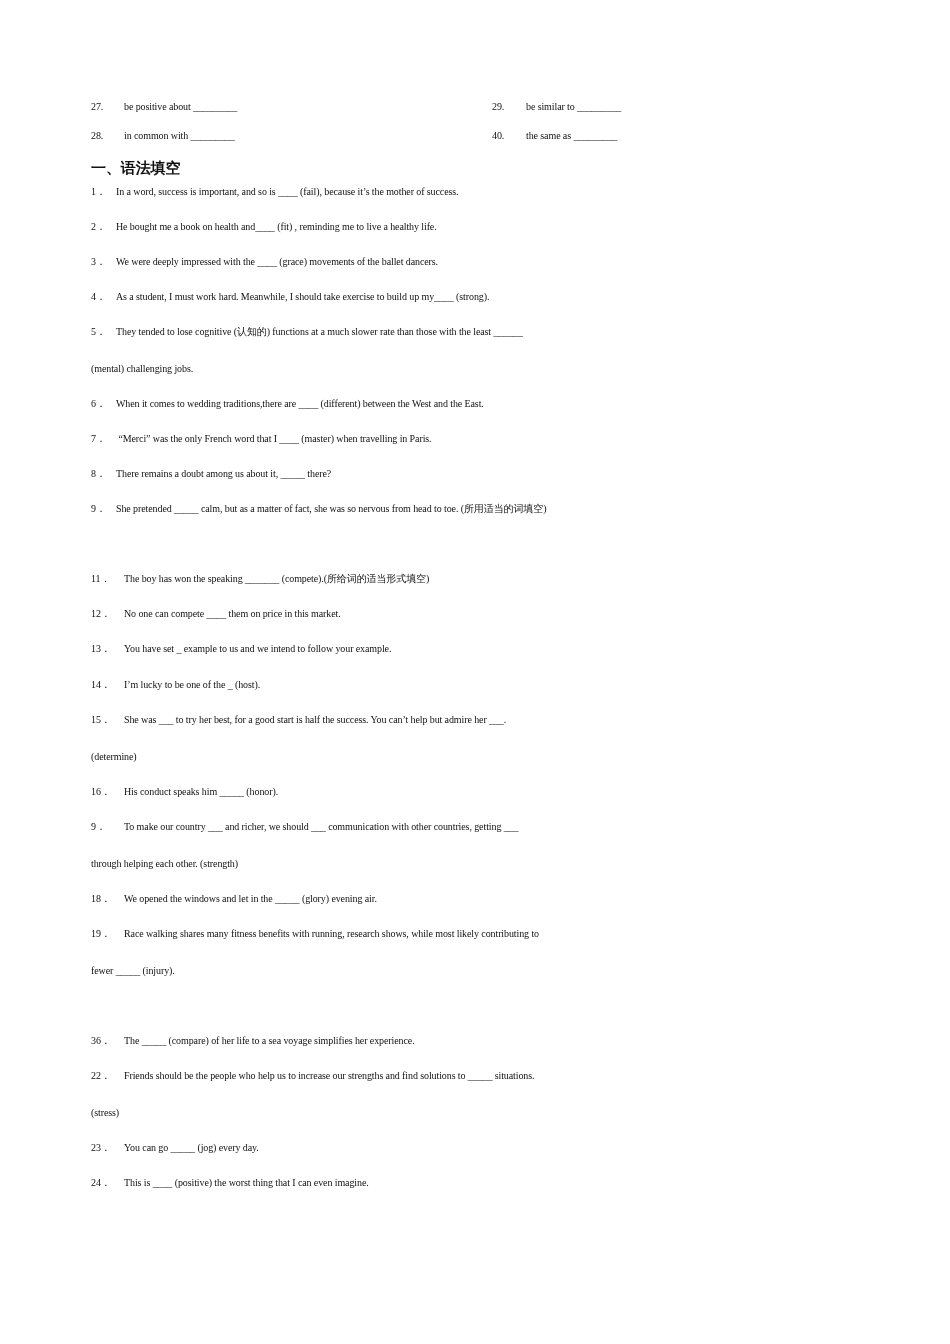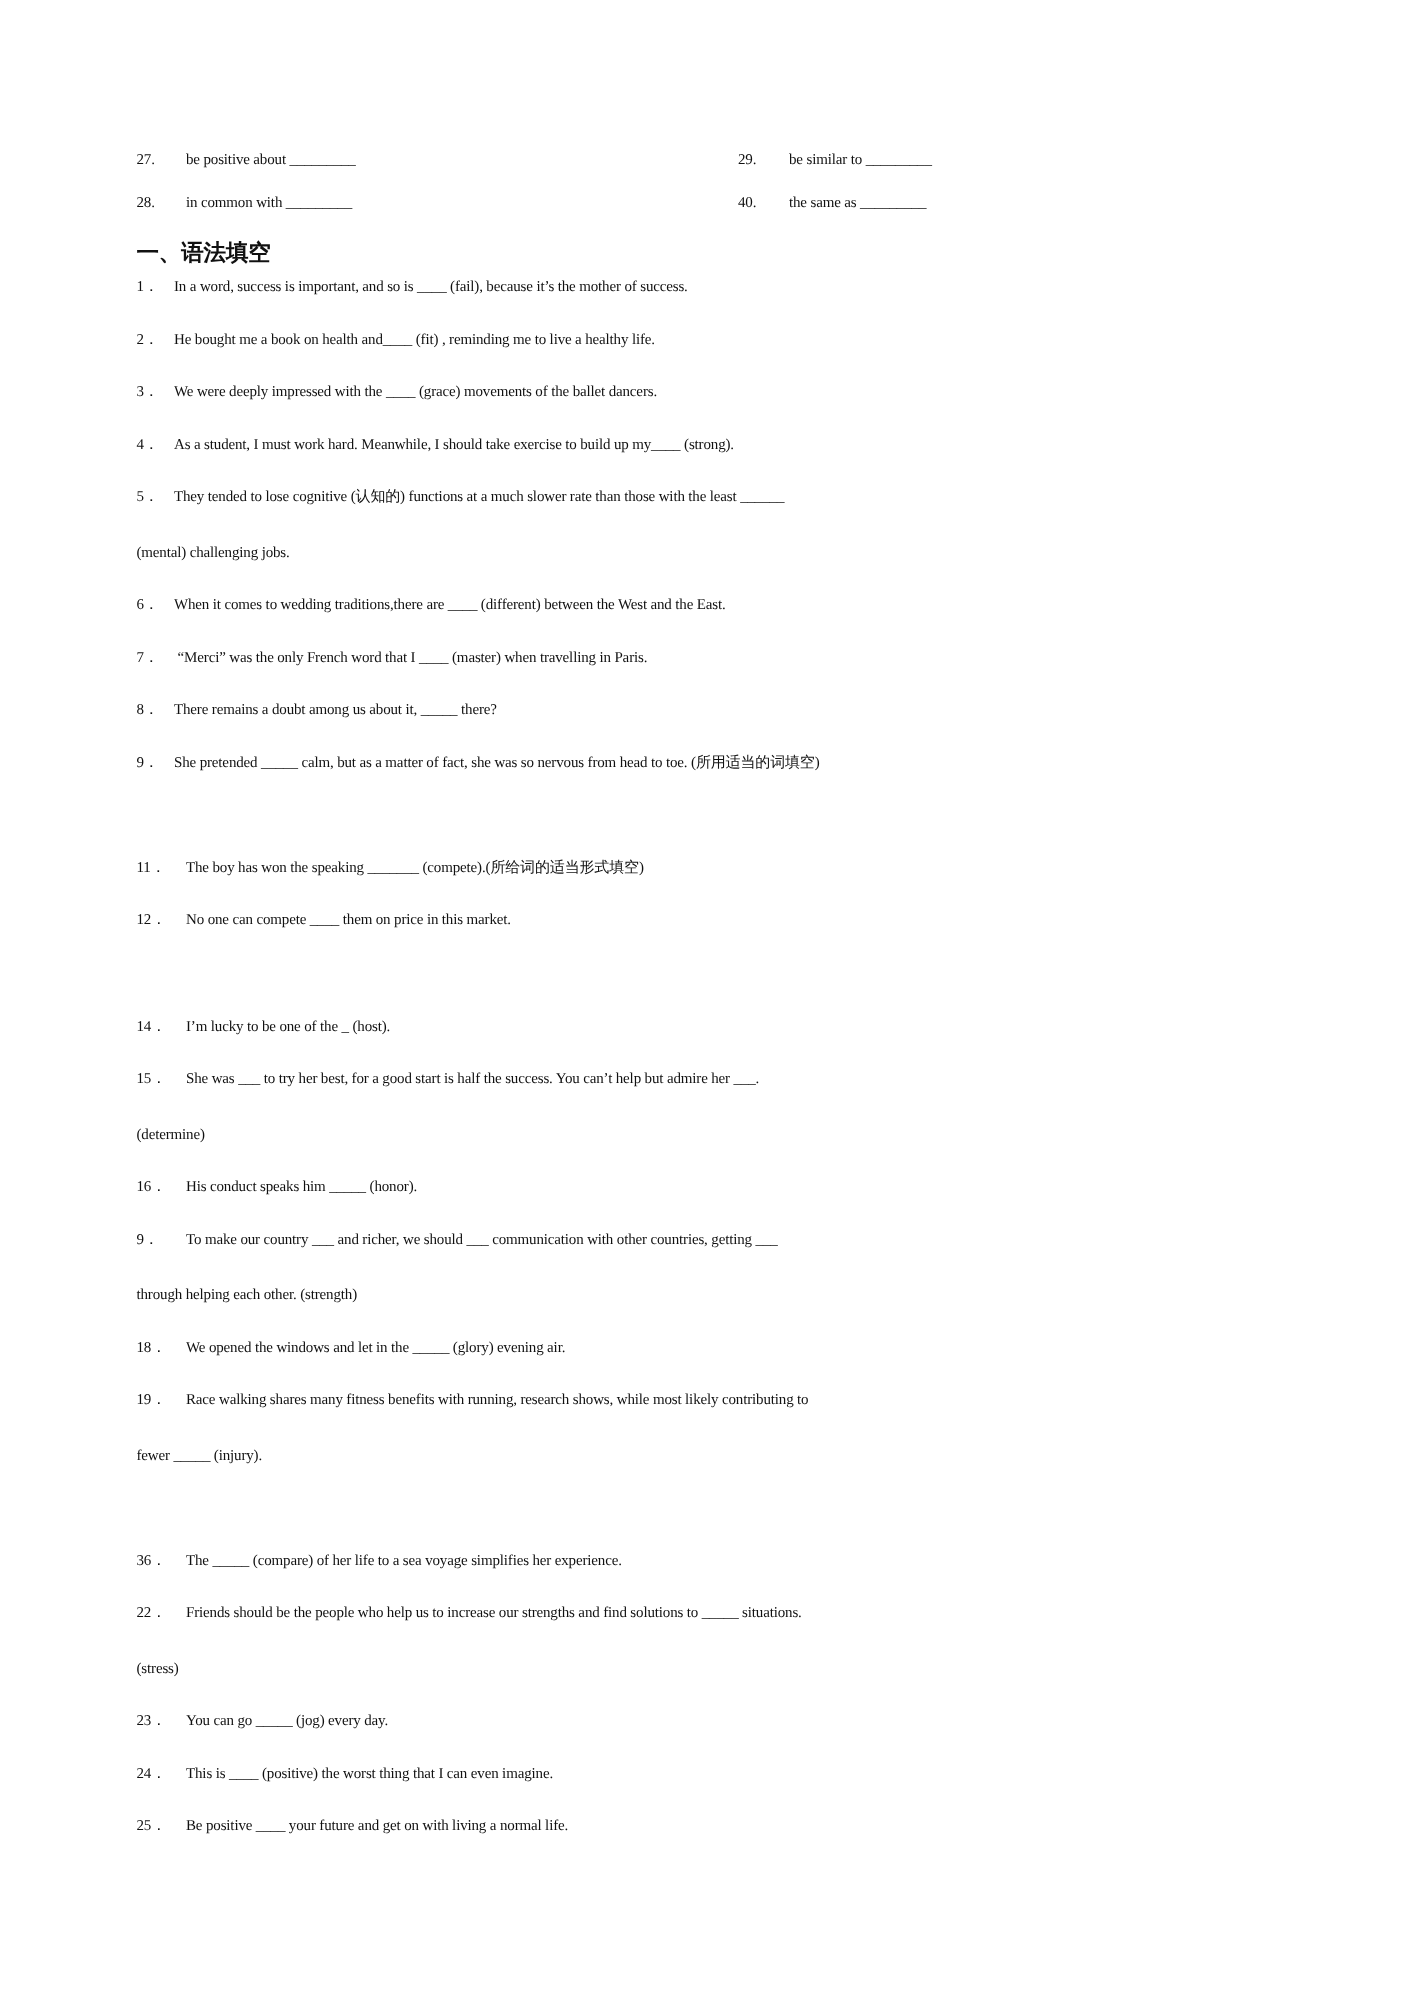--- a/index.html
+++ b/index.html
@@ -59,20 +59,23 @@
   </div>
   <div class="line" style="top:499px">
     <span class="num" style="width:25px">9．</span><span>She pretended _____ calm, but as a matter of fact, she was so nervous from head to toe. (所用适当的词填空)</span>
   </div>
   <div class="line" style="top:569px">
     <span class="num" style="width:33px">11．</span><span>The boy has won the speaking _______ (compete).(所给词的适当形式填空)</span>
   </div>
   <div class="line" style="top:604px">
     <span class="num" style="width:33px">12．</span><span>No one can compete ____ them on price in this market.</span>
   </div>
+  <div class="line" style="top:639px">
+    <span class="num" style="width:33px">13．</span><span>You have set _ example to us and we intend to follow your example.</span>
+  </div>
   <div class="line" style="top:675px">
     <span class="num" style="width:33px">14．</span><span>I’m lucky to be one of the _ (host).</span>
   </div>
   <div class="line" style="top:710px">
     <span class="num" style="width:33px">15．</span><span>She was ___ to try her best, for a good start is half the success. You can’t help but admire her ___.</span>
   </div>
   <div class="line" style="top:747px">(determine)</div>
 
   <div class="line" style="top:782px">
     <span class="num" style="width:33px">16．</span><span>His conduct speaks him _____ (honor).</span>
@@ -97,17 +100,14 @@
     <span class="num" style="width:33px">22．</span><span>Friends should be the people who help us to increase our strengths and find solutions to _____ situations.</span>
   </div>
   <div class="line" style="top:1103px">(stress)</div>
 
   <div class="line" style="top:1138px">
     <span class="num" style="width:33px">23．</span><span>You can go _____ (jog) every day.</span>
   </div>
   <div class="line" style="top:1173px">
     <span class="num" style="width:33px">24．</span><span>This is ____ (positive) the worst thing that I can even imagine.</span>
   </div>
-  <div class="line" style="top:1208px">
-    <span class="num" style="width:33px">25．</span><span>Be positive ____ your future and get on with living a normal life.</span>
-  </div>
 
 </div>
 
 </body></html>

